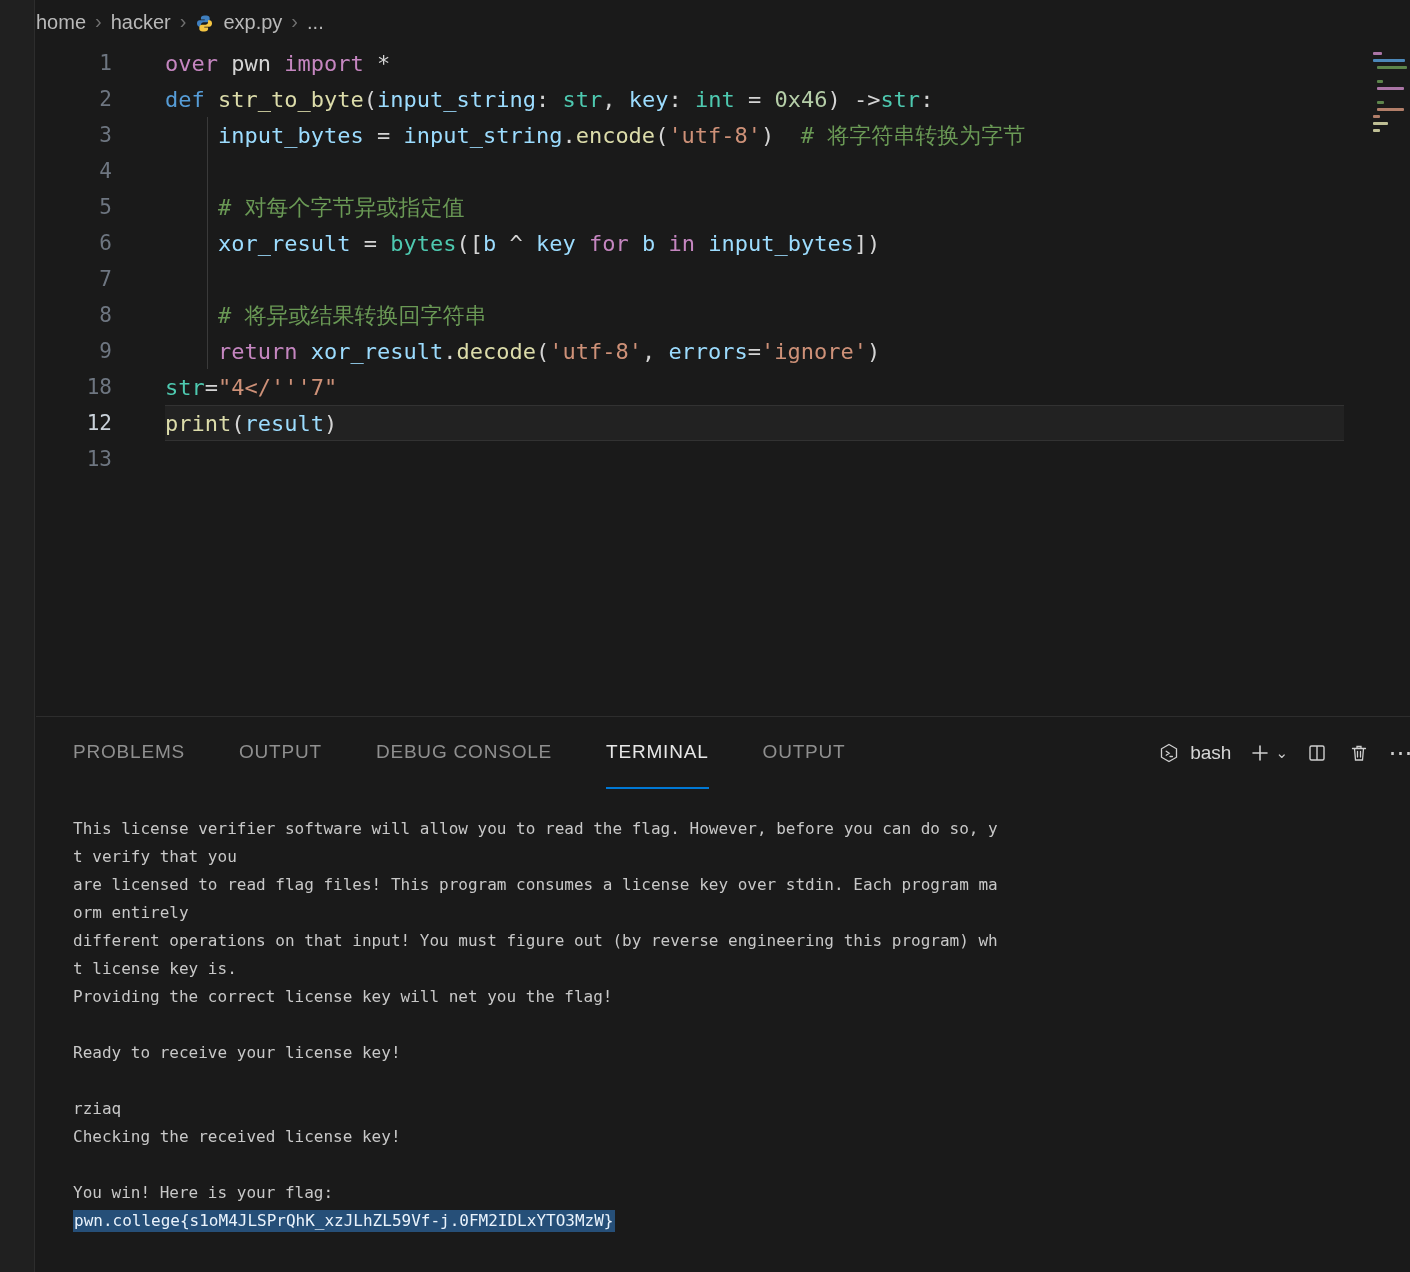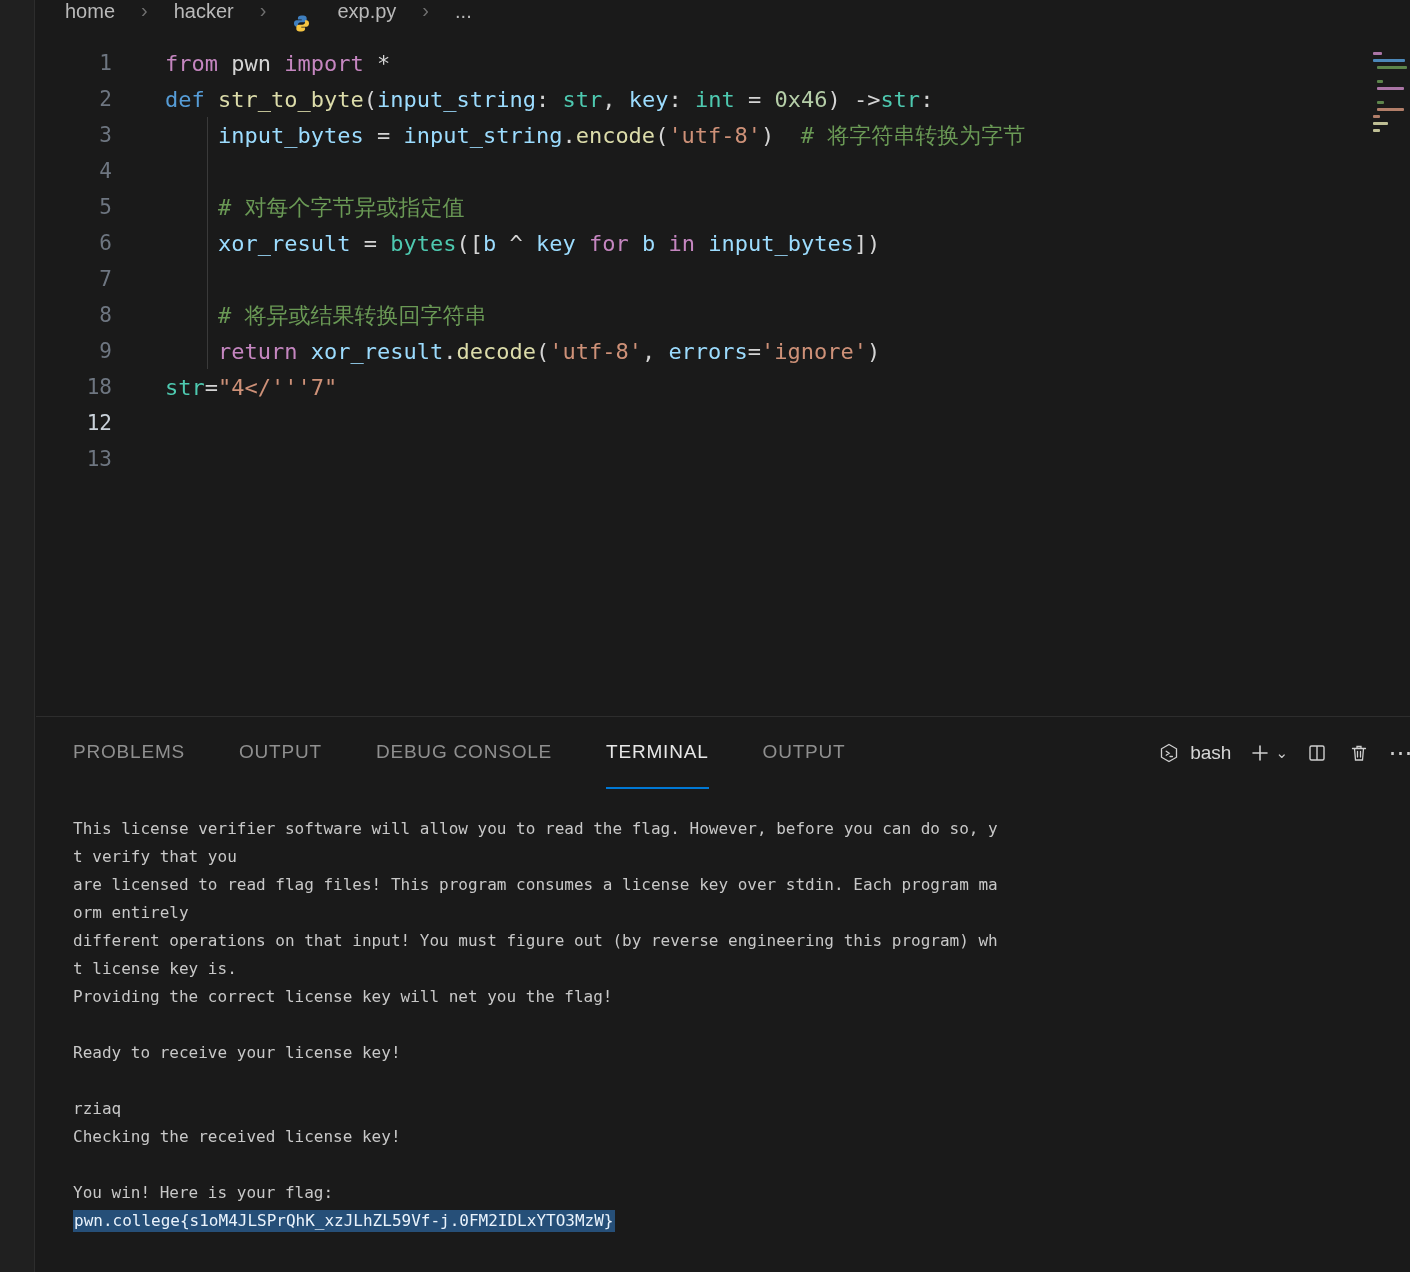--- a/index.html
+++ b/index.html
@@ -11,22 +11,22 @@
   }
   .window{position:relative;width:1410px;height:1272px;background:#1a1a1a;}
   .left-strip{
     position:absolute;left:0;top:0;width:35px;height:100%;
     background:#202020;border-right:1px solid #2d2d2d;box-sizing:border-box;
   }
   .main{position:absolute;left:36px;top:0;width:1374px;height:100%;}
 
   
   .breadcrumb{
-    height:45px;display:flex;padding-left:29px;
-    font-size:20px;color:#b9b9b9;gap:26px;
+    height:45px;display:flex;align-items:center;
+    font-size:20px;color:#b9b9b9;gap:9px;
   }
   .crumb{cursor:pointer;}
   .chev{color:#707070;font-size:20px;transform:translateY(-1px);}
   .py-icon{display:inline-flex;align-items:center;transform:translateY(1px);}
 
   
   .editor{position:relative;height:671px;}
   .code-row{display:flex;height:36px;line-height:36px;
     font-family:"DejaVu Sans Mono", monospace;font-size:22px;}
   .gutter{width:76px;flex:none;text-align:right;color:#6e7681;
@@ -102,21 +102,21 @@
       <span class="crumb">exp.py</span>
       <span class="chev">›</span>
       <span class="crumb">...</span>
     </div>
 
     <div class="editor">
       <div id="code-lines">
           <div class="code-row">
             <span class="gutter">1</span>
             <span class="gutter-spacer"></span>
-            <span class="code-box"><span class="tk-kw">from</span><span class="tk-pln"> pwn </span><span class="tk-kw">import</span><span class="tk-pln"> *</span></span>
+            <span class="code-box"><span class="tk-kw">over</span><span class="tk-pln"> pwn </span><span class="tk-kw">import</span><span class="tk-pln"> *</span></span>
           </div>
           <div class="code-row">
             <span class="gutter">2</span>
             <span class="gutter-spacer"></span>
             <span class="code-box"><span class="tk-def">def</span><span class="tk-pln"> </span><span class="tk-fn">str_to_byte</span><span class="tk-pln">(</span><span class="tk-var">input_string</span><span class="tk-pln">: </span><span class="tk-type">str</span><span class="tk-pln">, </span><span class="tk-var">key</span><span class="tk-pln">: </span><span class="tk-type">int</span><span class="tk-pln"> = </span><span class="tk-num">0x46</span><span class="tk-pln">) -&gt;</span><span class="tk-type">str</span><span class="tk-pln">:</span></span>
           </div>
           <div class="code-row">
             <span class="gutter">3</span>
             <span class="gutter-spacer"></span>
             <span class="code-box"><span class="tk-pln">    </span><span class="tk-var">input_bytes</span><span class="tk-pln"> = </span><span class="tk-var">input_string</span><span class="tk-pln">.</span><span class="tk-fn">encode</span><span class="tk-pln">(</span><span class="tk-str">'utf-8'</span><span class="tk-pln">)  </span><span class="tk-com"># 将字符串转换为字节</span></span>
@@ -152,20 +152,21 @@
             <span class="code-box"><span class="tk-pln">    </span><span class="tk-kw">return</span><span class="tk-pln"> </span><span class="tk-var">xor_result</span><span class="tk-pln">.</span><span class="tk-fn">decode</span><span class="tk-pln">(</span><span class="tk-str">'utf-8'</span><span class="tk-pln">, </span><span class="tk-var">errors</span><span class="tk-pln">=</span><span class="tk-str">'ignore'</span><span class="tk-pln">)</span></span>
           </div>
           <div class="code-row">
             <span class="gutter">18</span>
             <span class="gutter-spacer"></span>
             <span class="code-box"><span class="tk-type">str</span><span class="tk-pln">=</span><span class="tk-str">"4&lt;/'''7"</span></span>
           </div>
           <div class="code-row current">
             <span class="gutter">12</span>
             <span class="gutter-spacer"></span>
+            <span class="code-box"><span class="tk-fn">print</span><span class="tk-pln">(</span><span class="tk-var">result</span><span class="tk-pln">)</span></span>
           </div>
           <div class="code-row">
             <span class="gutter">13</span>
             <span class="gutter-spacer"></span>
             <span class="code-box"></span>
           </div>
         </div>
       <div class="indent-guide"></div>
       <div class="minimap" id="minimap">
           <div class="mm-line" style="margin-left: 0px; width: 9.35px; background: rgb(197, 134, 192);"></div>

